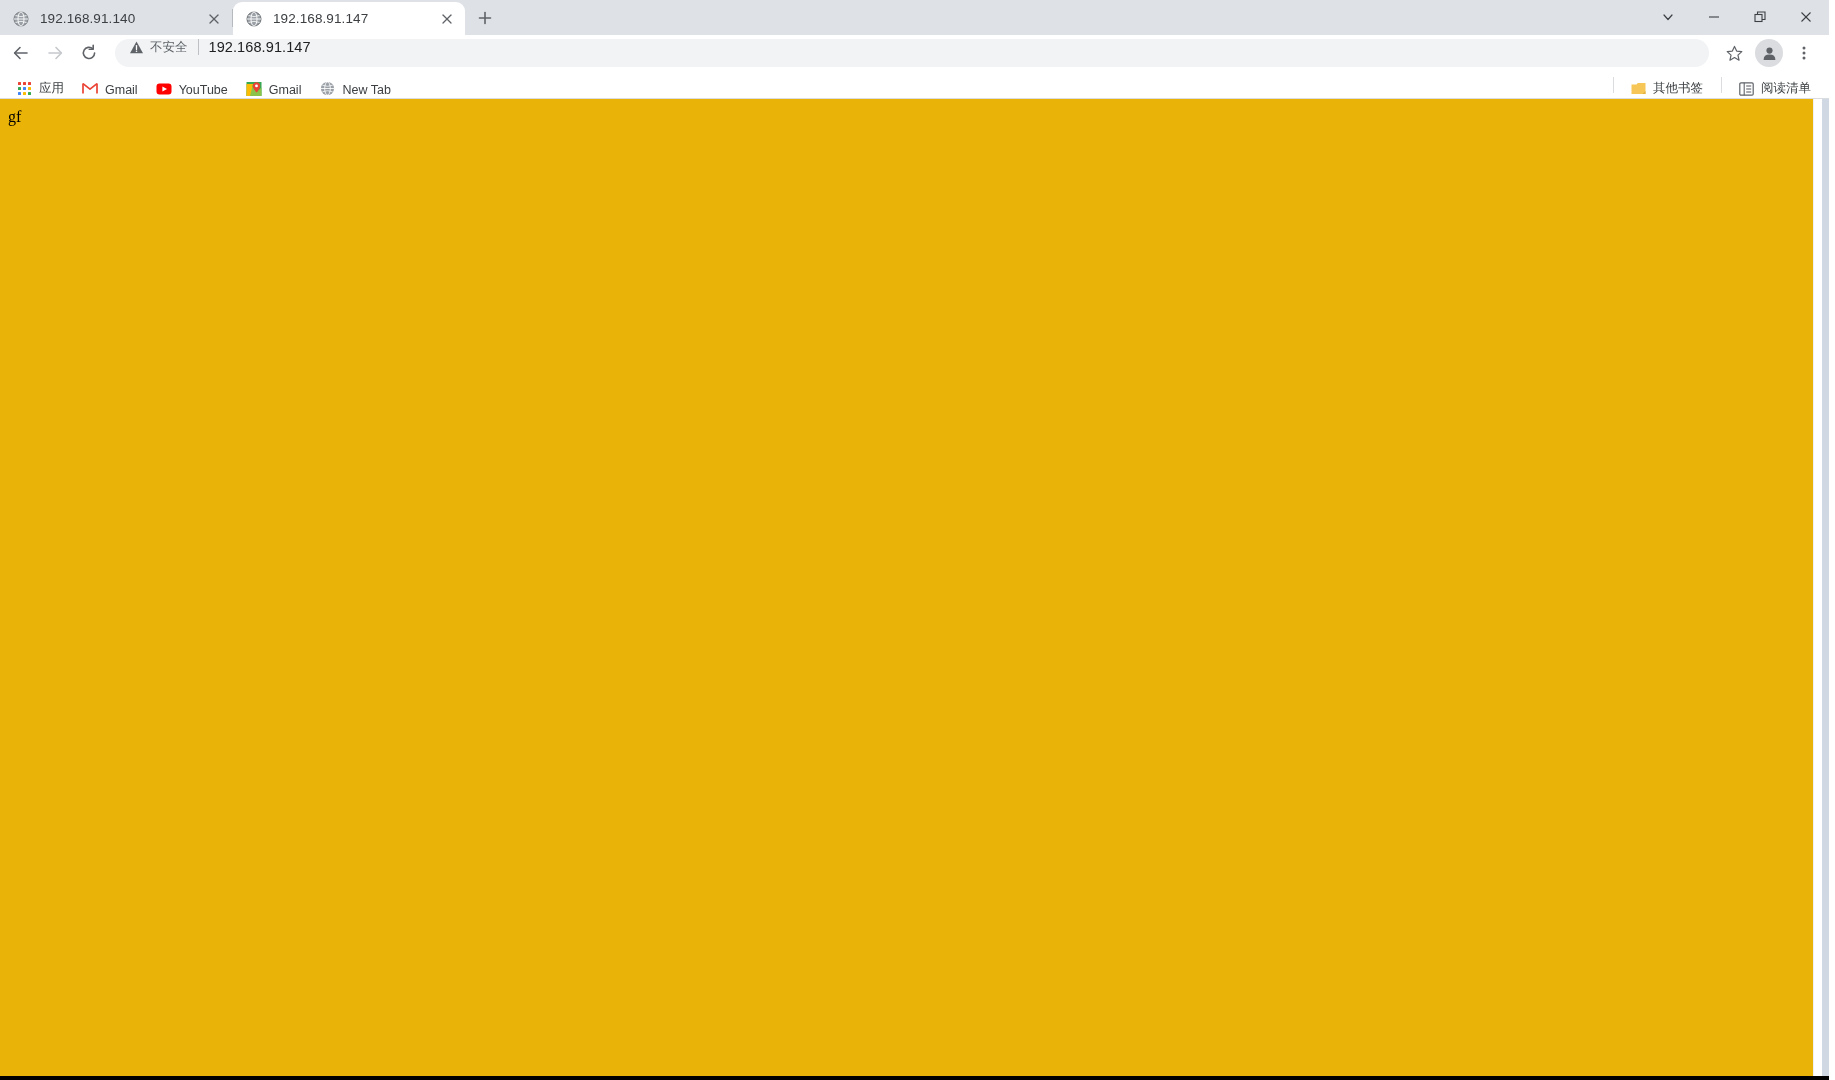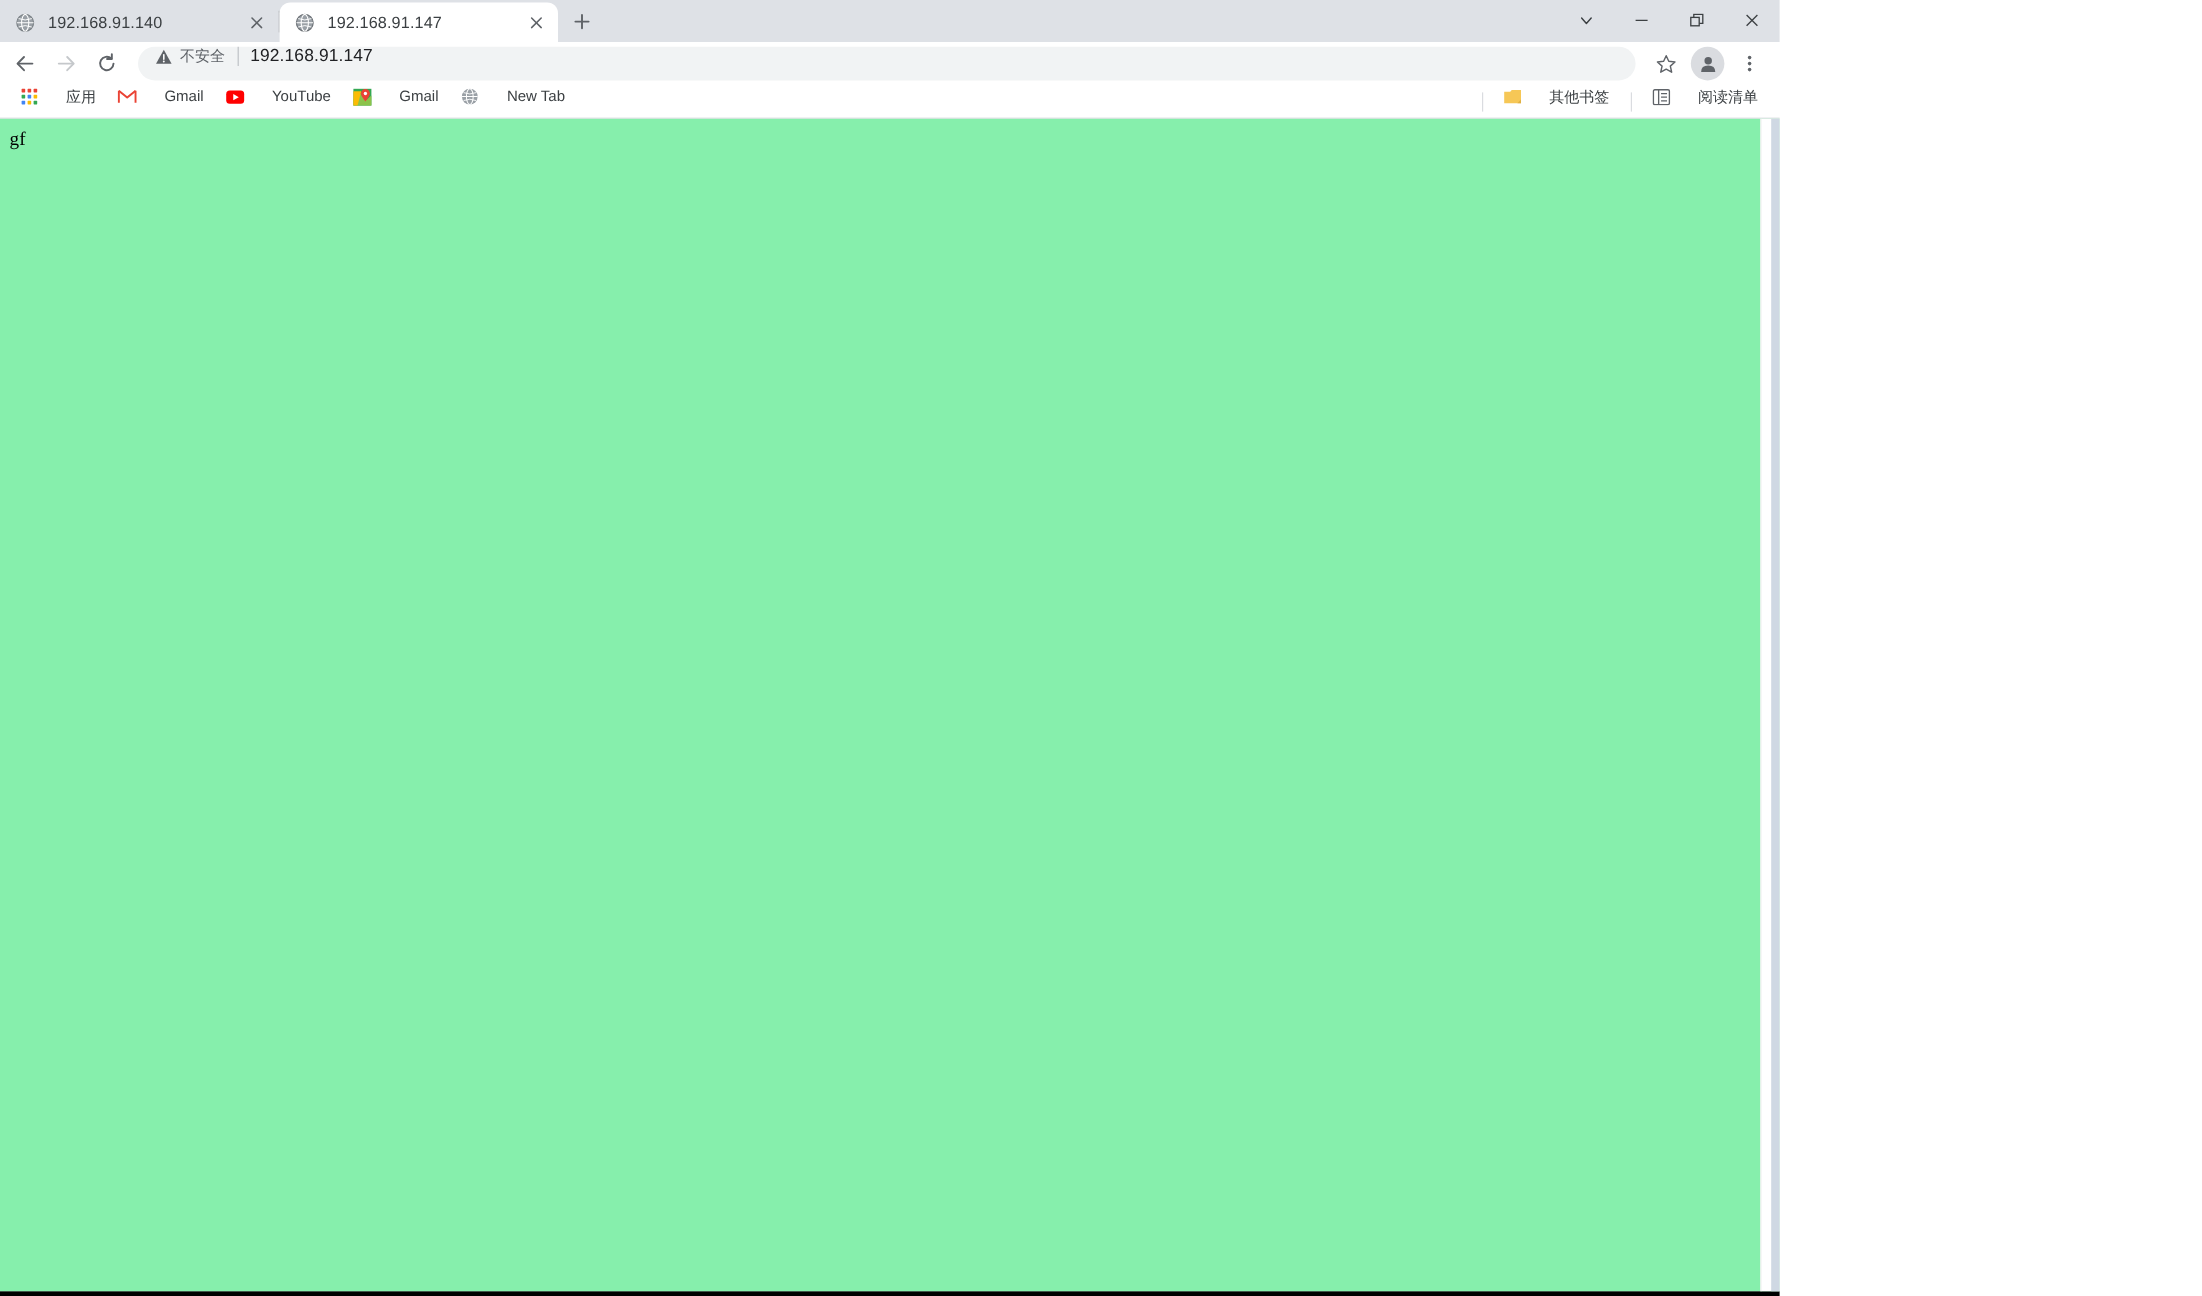--- a/index.html
+++ b/index.html
@@ -8,21 +8,21 @@
   }
   body {
     width: 1835px;
     height: 1080px;
     overflow: hidden;
     background: #ffffff;
     font-family: "Liberation Sans", sans-serif;
     -webkit-font-smoothing: antialiased;
   }
   .browser-window {
-    width: 1483px;
+    width: 1829px;
     height: 1080px;
     position: relative;
     display: flex;
     flex-direction: column;
     background: #ffffff;
   }
 
   
   .tab-strip {
     height: 35px;
@@ -197,27 +197,26 @@
     background: #ffffff;
     display: flex;
     align-items: center;
     flex: 0 0 auto;
     padding: 0 8px 0 8px;
     border-bottom: 1px solid #dadce0;
     box-sizing: border-box;
   }
   .bm-item {
     display: flex;
-    align-items: flex-start;
+    align-items: flex-end;
     height: 24px;
     padding: 0 8px;
     border-radius: 4px;
     flex: 0 0 auto;
     margin-right: 2px;
-    gap: 16px;
   }
   .bm-icon {
     width: 16px;
     height: 16px;
     flex: 0 0 auto;
     display: flex;
     align-items: center;
     justify-content: center;
     margin-right: 7px;
   }
@@ -235,21 +234,21 @@
     width: 1px;
     height: 16px;
     background: #dadce0;
     margin: 0 8px;
     flex: 0 0 auto;
   }
 
   
   .content-area {
     flex: 1 1 auto;
-    background: #86efac;
+    background: #eab308;
     position: relative;
     display: flex;
     min-height: 0;
   }
   .page-body {
     flex: 1 1 auto;
     padding: 8px 0 0 8px;
     box-sizing: border-box;
   }
   .page-text {

